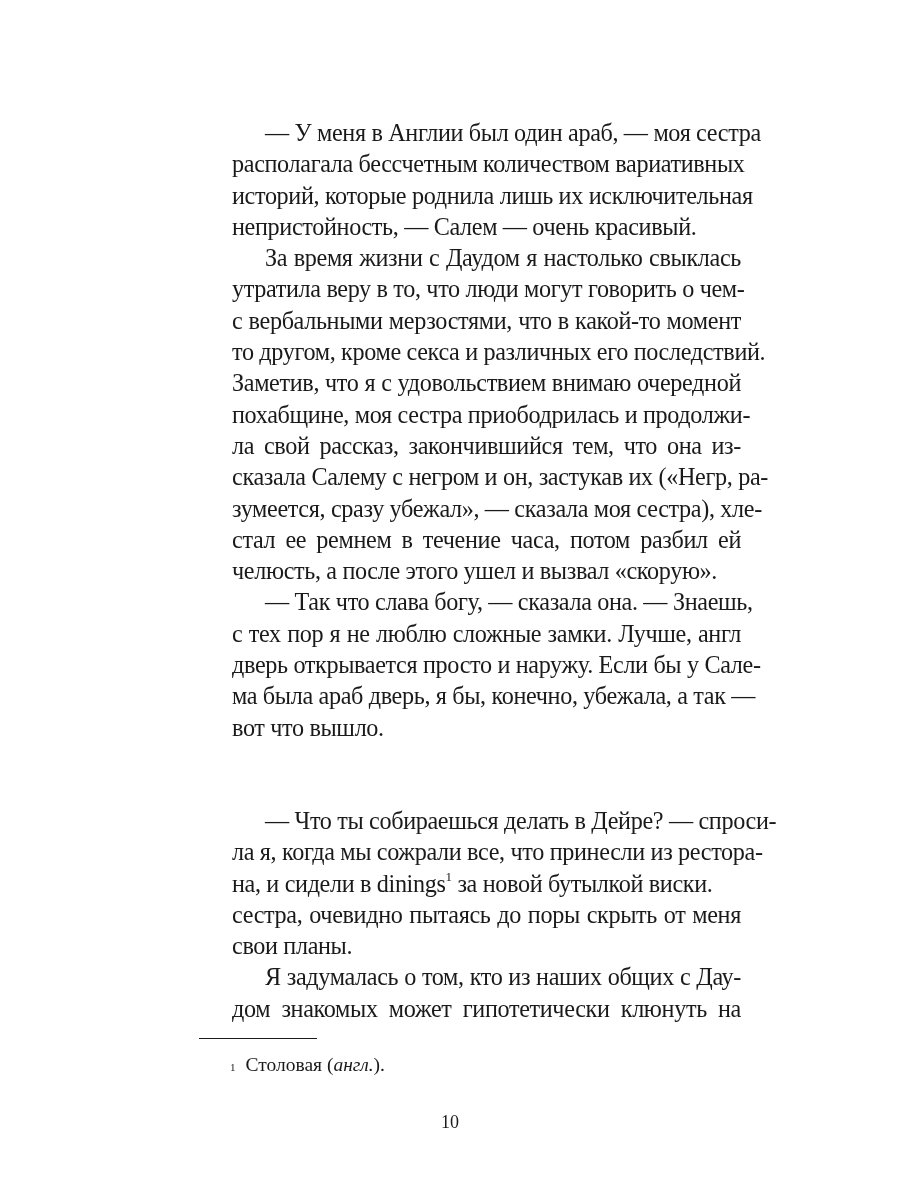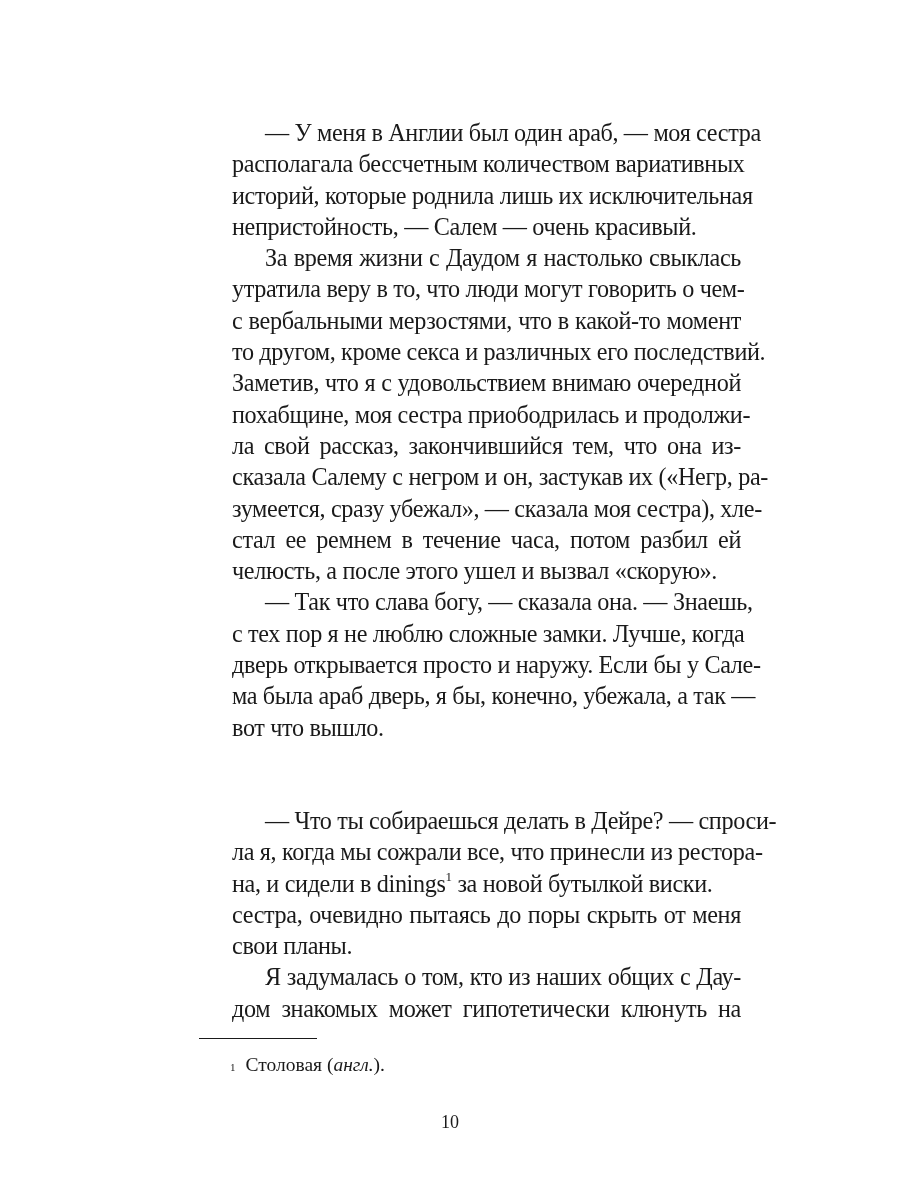--- a/index.html
+++ b/index.html
@@ -111,21 +111,21 @@
     <span class="line">похабщине, моя сестра приободрилась и продолжи-</span>
     <span class="line">ла свой рассказ, закончившийся тем, что она из-</span>
     <span class="line">сказала Салему с негром и он, застукав их («Негр, ра-</span>
     <span class="line">зумеется, сразу убежал», — сказала моя сестра), хле-</span>
     <span class="line">стал ее ремнем в течение часа, потом разбил ей</span>
     <span class="line last">челюсть, а после этого ушел и вызвал «скорую».</span>
   </div>
 
   <div class="para">
     <span class="line indent">— Так что слава богу, — сказала она. — Знаешь,</span>
-    <span class="line">с тех пор я не люблю сложные замки. Лучше, когда</span>
+    <span class="line">с тех пор я не люблю сложные замки. Лучше, англ</span>
     <span class="line">дверь открывается просто и наружу. Если бы у Сале-</span>
     <span class="line">ма была араб дверь, я бы, конечно, убежала, а так —</span>
     <span class="line last">вот что вышло.</span>
   </div>
 
   <div class="gap"></div>
 
   <div class="para">
     <span class="line indent">— Что ты собираешься делать в Дейре? — спроси-</span>
     <span class="line">ла я, когда мы сожрали все, что принесли из рестора-</span>

